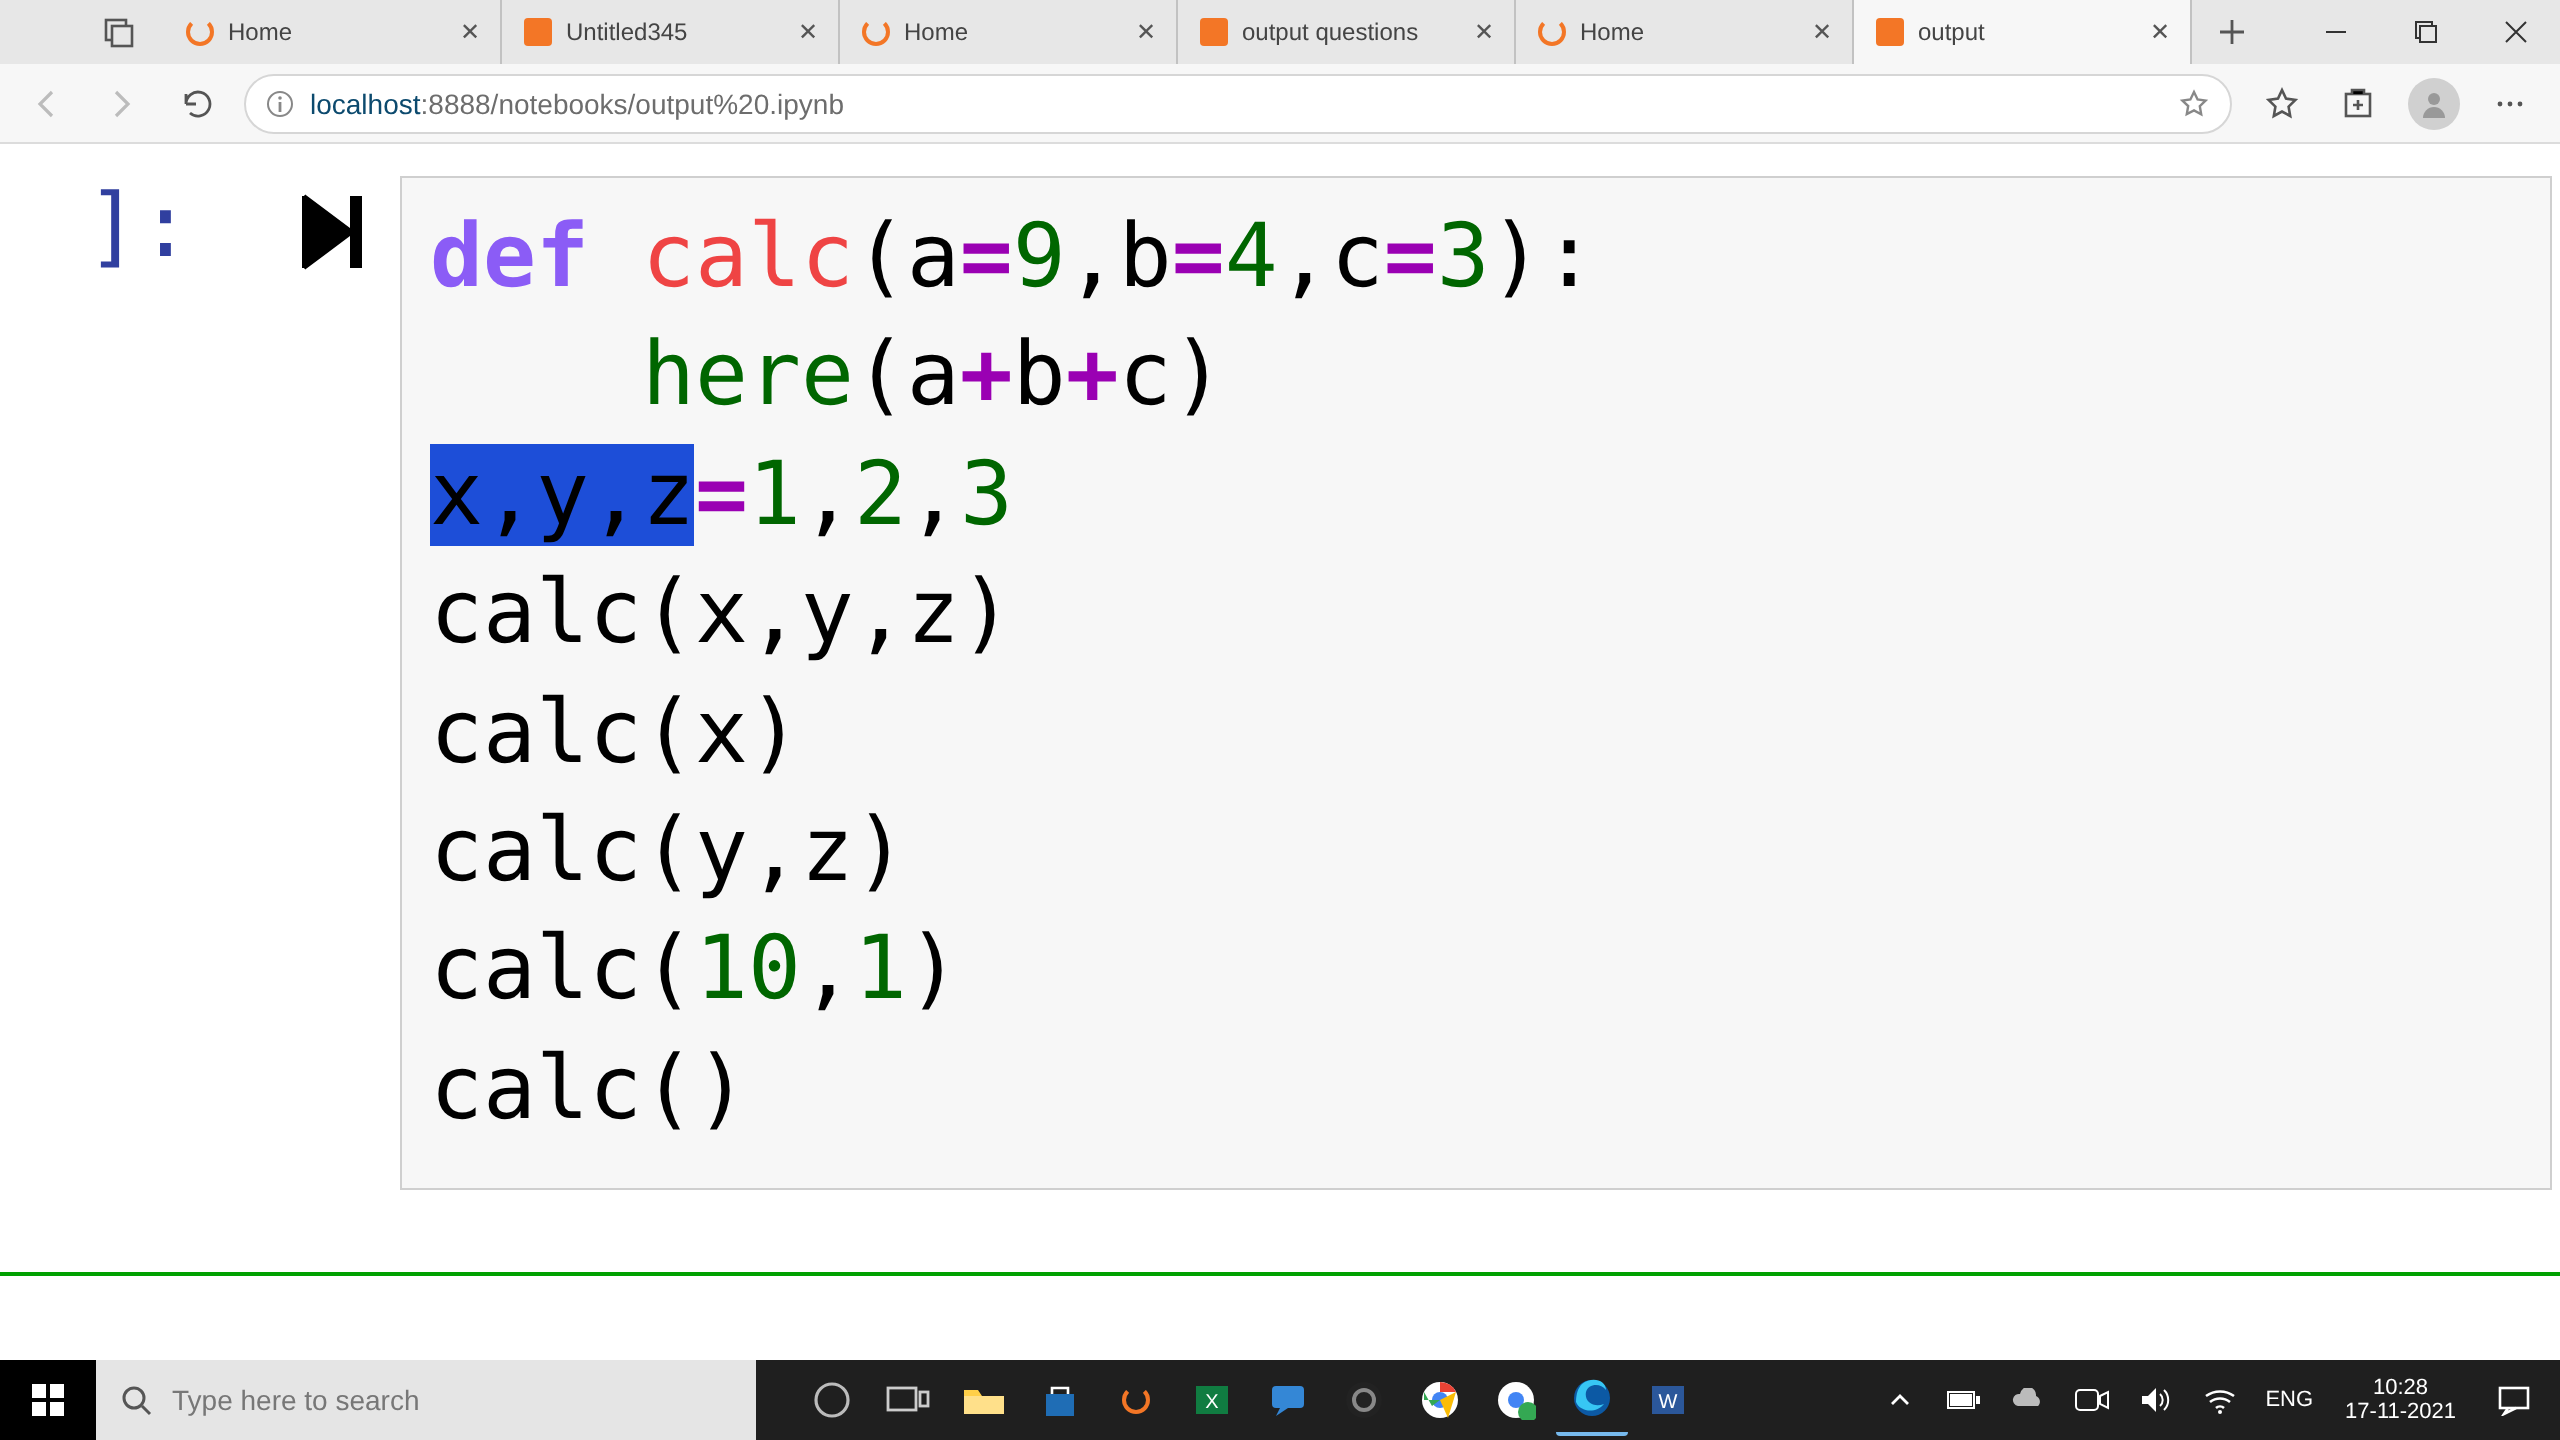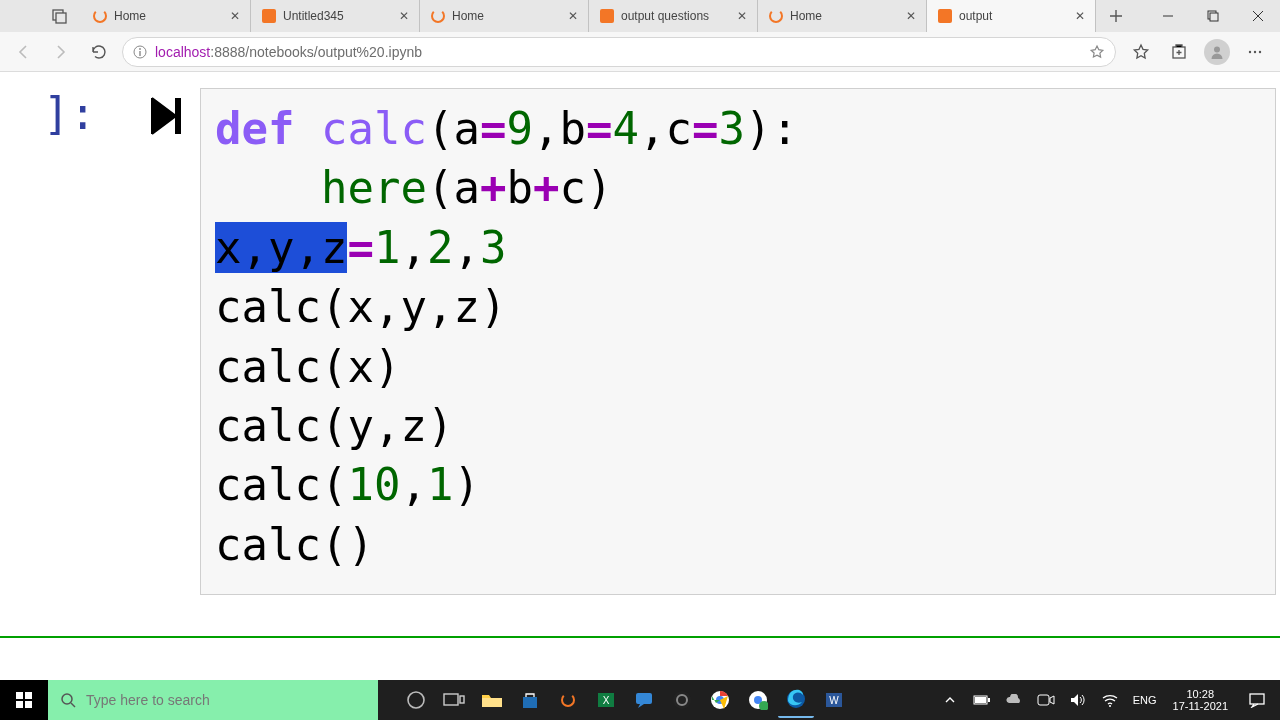--- a/index.html
+++ b/index.html
@@ -65,21 +65,21 @@
     background: #ffffff;
     border: 1px solid #d6d6d6;
     border-radius: 15px;
     display: flex;
     align-items: center;
     padding: 0 10px;
     font-size: 14px;
     color: #6d6d6d;
     gap: 8px;
   }
-  .urlbox .host { color:#a21caf; }
+  .urlbox .host { color:#0c4a6e; }
   .right-icons { display:flex; gap:4px; align-items:center; }
   .icon-btn { width:34px; height:30px; display:flex; align-items:center; justify-content:center; color:#555; border-radius:4px; }
   .avatar { width:26px; height:26px; border-radius:50%; background:#d0d0d0; display:flex; align-items:center; justify-content:center; color:#777;}
 
   
   .content {
     position: absolute;
     top: 72px;
     left: 0;
     right: 0;
@@ -114,21 +114,21 @@
     margin-right: 4px;
     padding: 10px 14px 20px 14px;
   }
   pre.code {
     font-family: "Consolas","DejaVu Sans Mono", monospace;
     font-size: 44px;
     line-height: 1.35;
     white-space: pre;
   }
   .kw  { color:#8b5cf6; font-weight:bold; }
-  .fn  { color:#8b5cf6; }
+  .fn  { color:#ef4444; }
   .num { color:#006600; }
   .op  { color:#9a00b3; font-weight:bold; }
   .builtin { color:#006600; }
   .sel { background:#1d4ed8; }
 
   .green-rule {
     position: absolute;
     left: 0; right: 0;
     bottom: 42px;
     height: 2px;
@@ -143,21 +143,21 @@
     background: #1f1f1f;
     display: flex;
     align-items: center;
     color: #fff;
   }
   .start { width:48px; height:100%; display:flex; align-items:center; justify-content:center; background:#000; }
   .start svg { display:block; }
   .search {
     width: 330px;
     height: 100%;
-    background: #86efac;
+    background: #e5e5e5;
     color: #777;
     display: flex;
     align-items: center;
     padding: 0 12px;
     font-size: 14px;
     gap: 10px;
   }
   .task-icons { display:flex; height:100%; align-items:center; margin-left:20px; gap:2px;}
   .ticon { width:36px; height:36px; display:flex; align-items:center; justify-content:center; border-radius:2px; }
   .active-app { border-bottom: 2px solid #76b9ed; }

